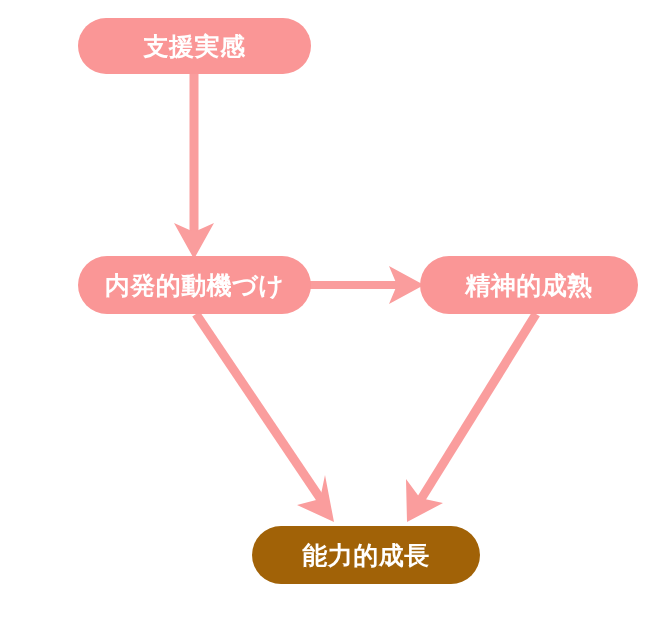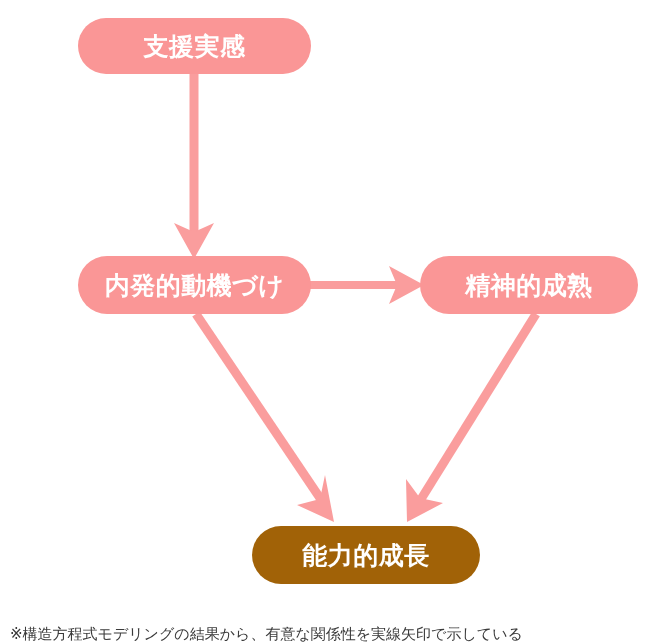--- a/index.html
+++ b/index.html
@@ -138,15 +138,14 @@
   </div>
 
   <div class="node" id="node-maturity" style="background:#FA9696;">
     <span class="node-label">精神的成熟</span>
   </div>
 
   <div class="node" id="node-growth" style="background:#a16207;">
     <span class="node-label">能力的成長</span>
   </div>
 
-  <div id="caption">※構造方程式モデリングの結果から、有意な関係性を実線矢印で示している</div>
 
 </div>
 
 </body></html>

